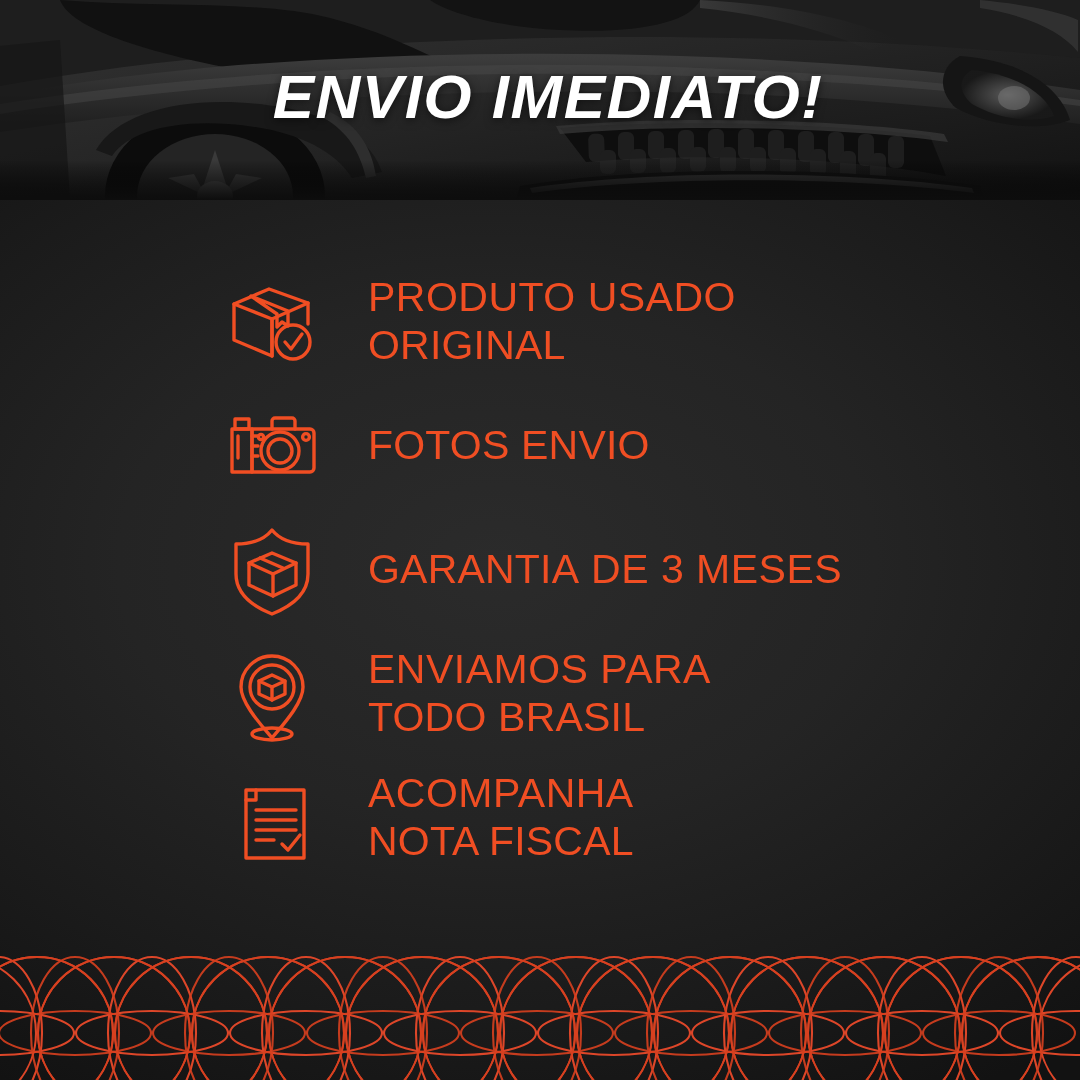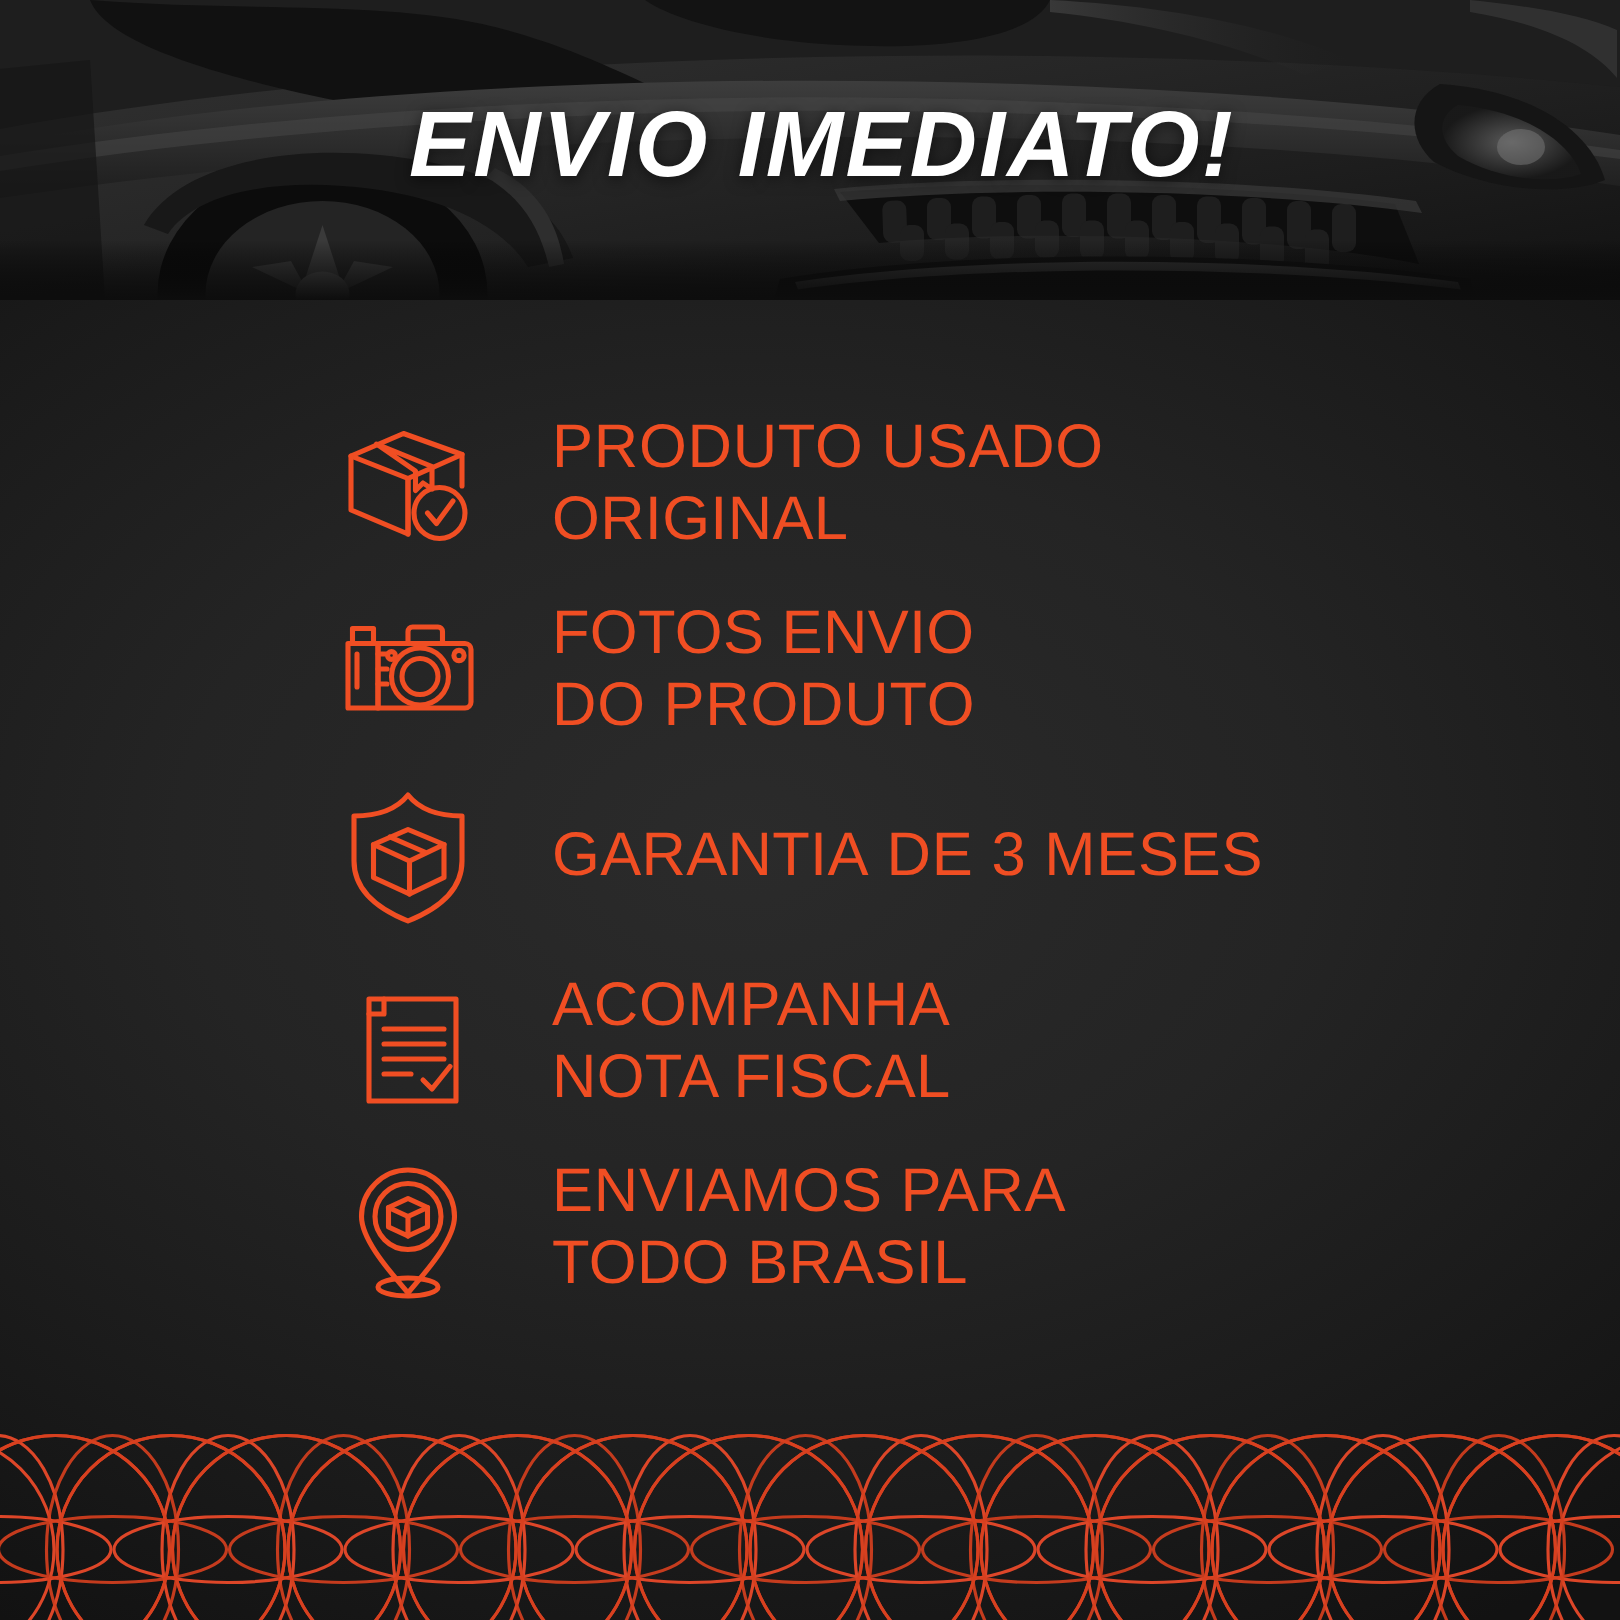--- a/index.html
+++ b/index.html
@@ -40,25 +40,25 @@
     font-style:italic;
     letter-spacing:1.5px;
     line-height:1;
     white-space:nowrap;
     text-shadow:0 2px 10px rgba(0,0,0,.55);
   }
 
   
   .features {
     position:absolute;
-    left:0; top:212px;
+    left:0; top:200px;
     width:1076px;
     height:700px;
     padding-left:222px;
-    padding-top:48px;
+    padding-top:60px;
   }
   .feature {
     display:flex;
     align-items:center;
     height:124px;
   }
   .f-icon {
     width:104px;
     min-width:104px;
     height:104px;
@@ -216,71 +216,70 @@
           <path d="M30 33 H88 A4 4 0 0 1 92 37 V72 A4 4 0 0 1 88 76 H30 Z"></path>
           <path d="M50 33 V25 A3 3 0 0 1 53 22 H70 A3 3 0 0 1 73 25 V33"></path>
           <circle cx="58" cy="55" r="19"></circle>
           <circle cx="58" cy="55" r="12"></circle>
           <circle cx="84" cy="41" r="3.4"></circle>
           <circle cx="39" cy="41" r="2.6"></circle>
         </svg>
       </div>
       <div class="f-text">
         <span class="ln bold">FOTOS ENVIO</span>
-        <span class="ln reg">DO PRODUTO</span>
       </div>
     </div>
 
     <div class="feature">
       <div class="f-icon">
         <svg width="100" height="100" viewBox="0 0 100 100" fill="none" stroke="#f04e23" stroke-width="3.4" stroke-linecap="round" stroke-linejoin="round">
           <path d="M50 10 C58 20 70 24 86 24 V54 C86 74 70 86 50 94 C30 86 14 74 14 54 V24 C30 24 42 20 50 10 Z"></path>
           <path d="M27 43 L50 33 L74 43 L51 54 Z"></path>
           <path d="M27 43 V65 L51 76 V54"></path>
           <path d="M74 43 V65 L51 76"></path>
           <path d="M38 38 L61 48"></path>
         </svg>
       </div>
       <div class="f-text">
         <span class="ln"><span class="bold">GARANTIA</span><span class="reg"> DE 3 MESES</span></span>
+      </div>
+    </div>
+
+    <div class="feature">
+      <div class="f-icon">
+        <svg width="100" height="100" viewBox="0 0 100 100" fill="none" stroke="#f04e23" stroke-width="3.4" stroke-linecap="round" stroke-linejoin="round">
+          <path d="M50 12 C67 12 81 26 81 43 C81 60 58 84 50 94 C42 84 19 60 19 43 C19 26 33 12 50 12 Z"></path>
+          <circle cx="50" cy="43" r="22"></circle>
+          <path d="M37 37 L50 31 L63 37 L50 43 Z"></path>
+          <path d="M37 37 V50 L50 56 V43"></path>
+          <path d="M63 37 V50 L50 56"></path>
+          <ellipse cx="50" cy="90" rx="20" ry="6"></ellipse>
+        </svg>
+      </div>
+      <div class="f-text">
+        <span class="ln reg">ENVIAMOS PARA</span>
+        <span class="ln bold">TODO BRASIL</span>
       </div>
     </div>
 
     <div class="feature">
       <div class="f-icon">
         <svg width="100" height="100" viewBox="0 0 100 100" fill="none" stroke="#f04e23" stroke-width="3.4" stroke-linecap="round" stroke-linejoin="round">
           <path d="M24 22 H82 V90 H24 V32 Z"></path>
           <path d="M24 32 H34 V22"></path>
           <path d="M34 42 H74"></path>
           <path d="M34 52 H74"></path>
           <path d="M34 62 H74"></path>
           <path d="M34 72 H52"></path>
           <path d="M60 76 L66 82 L78 67"></path>
         </svg>
       </div>
       <div class="f-text">
         <span class="ln reg">ACOMPANHA</span>
         <span class="ln bold">NOTA FISCAL</span>
-      </div>
-    </div>
-
-    <div class="feature">
-      <div class="f-icon">
-        <svg width="100" height="100" viewBox="0 0 100 100" fill="none" stroke="#f04e23" stroke-width="3.4" stroke-linecap="round" stroke-linejoin="round">
-          <path d="M50 12 C67 12 81 26 81 43 C81 60 58 84 50 94 C42 84 19 60 19 43 C19 26 33 12 50 12 Z"></path>
-          <circle cx="50" cy="43" r="22"></circle>
-          <path d="M37 37 L50 31 L63 37 L50 43 Z"></path>
-          <path d="M37 37 V50 L50 56 V43"></path>
-          <path d="M63 37 V50 L50 56"></path>
-          <ellipse cx="50" cy="90" rx="20" ry="6"></ellipse>
-        </svg>
-      </div>
-      <div class="f-text">
-        <span class="ln reg">ENVIAMOS PARA</span>
-        <span class="ln bold">TODO BRASIL</span>
       </div>
     </div>
 
   </div>
 
   <div class="ornament">
     <svg width="1080" height="125" viewBox="0 0 1080 125">
       <defs>
         <g id="cell">
           <circle cx="0" cy="78" r="76"></circle>

